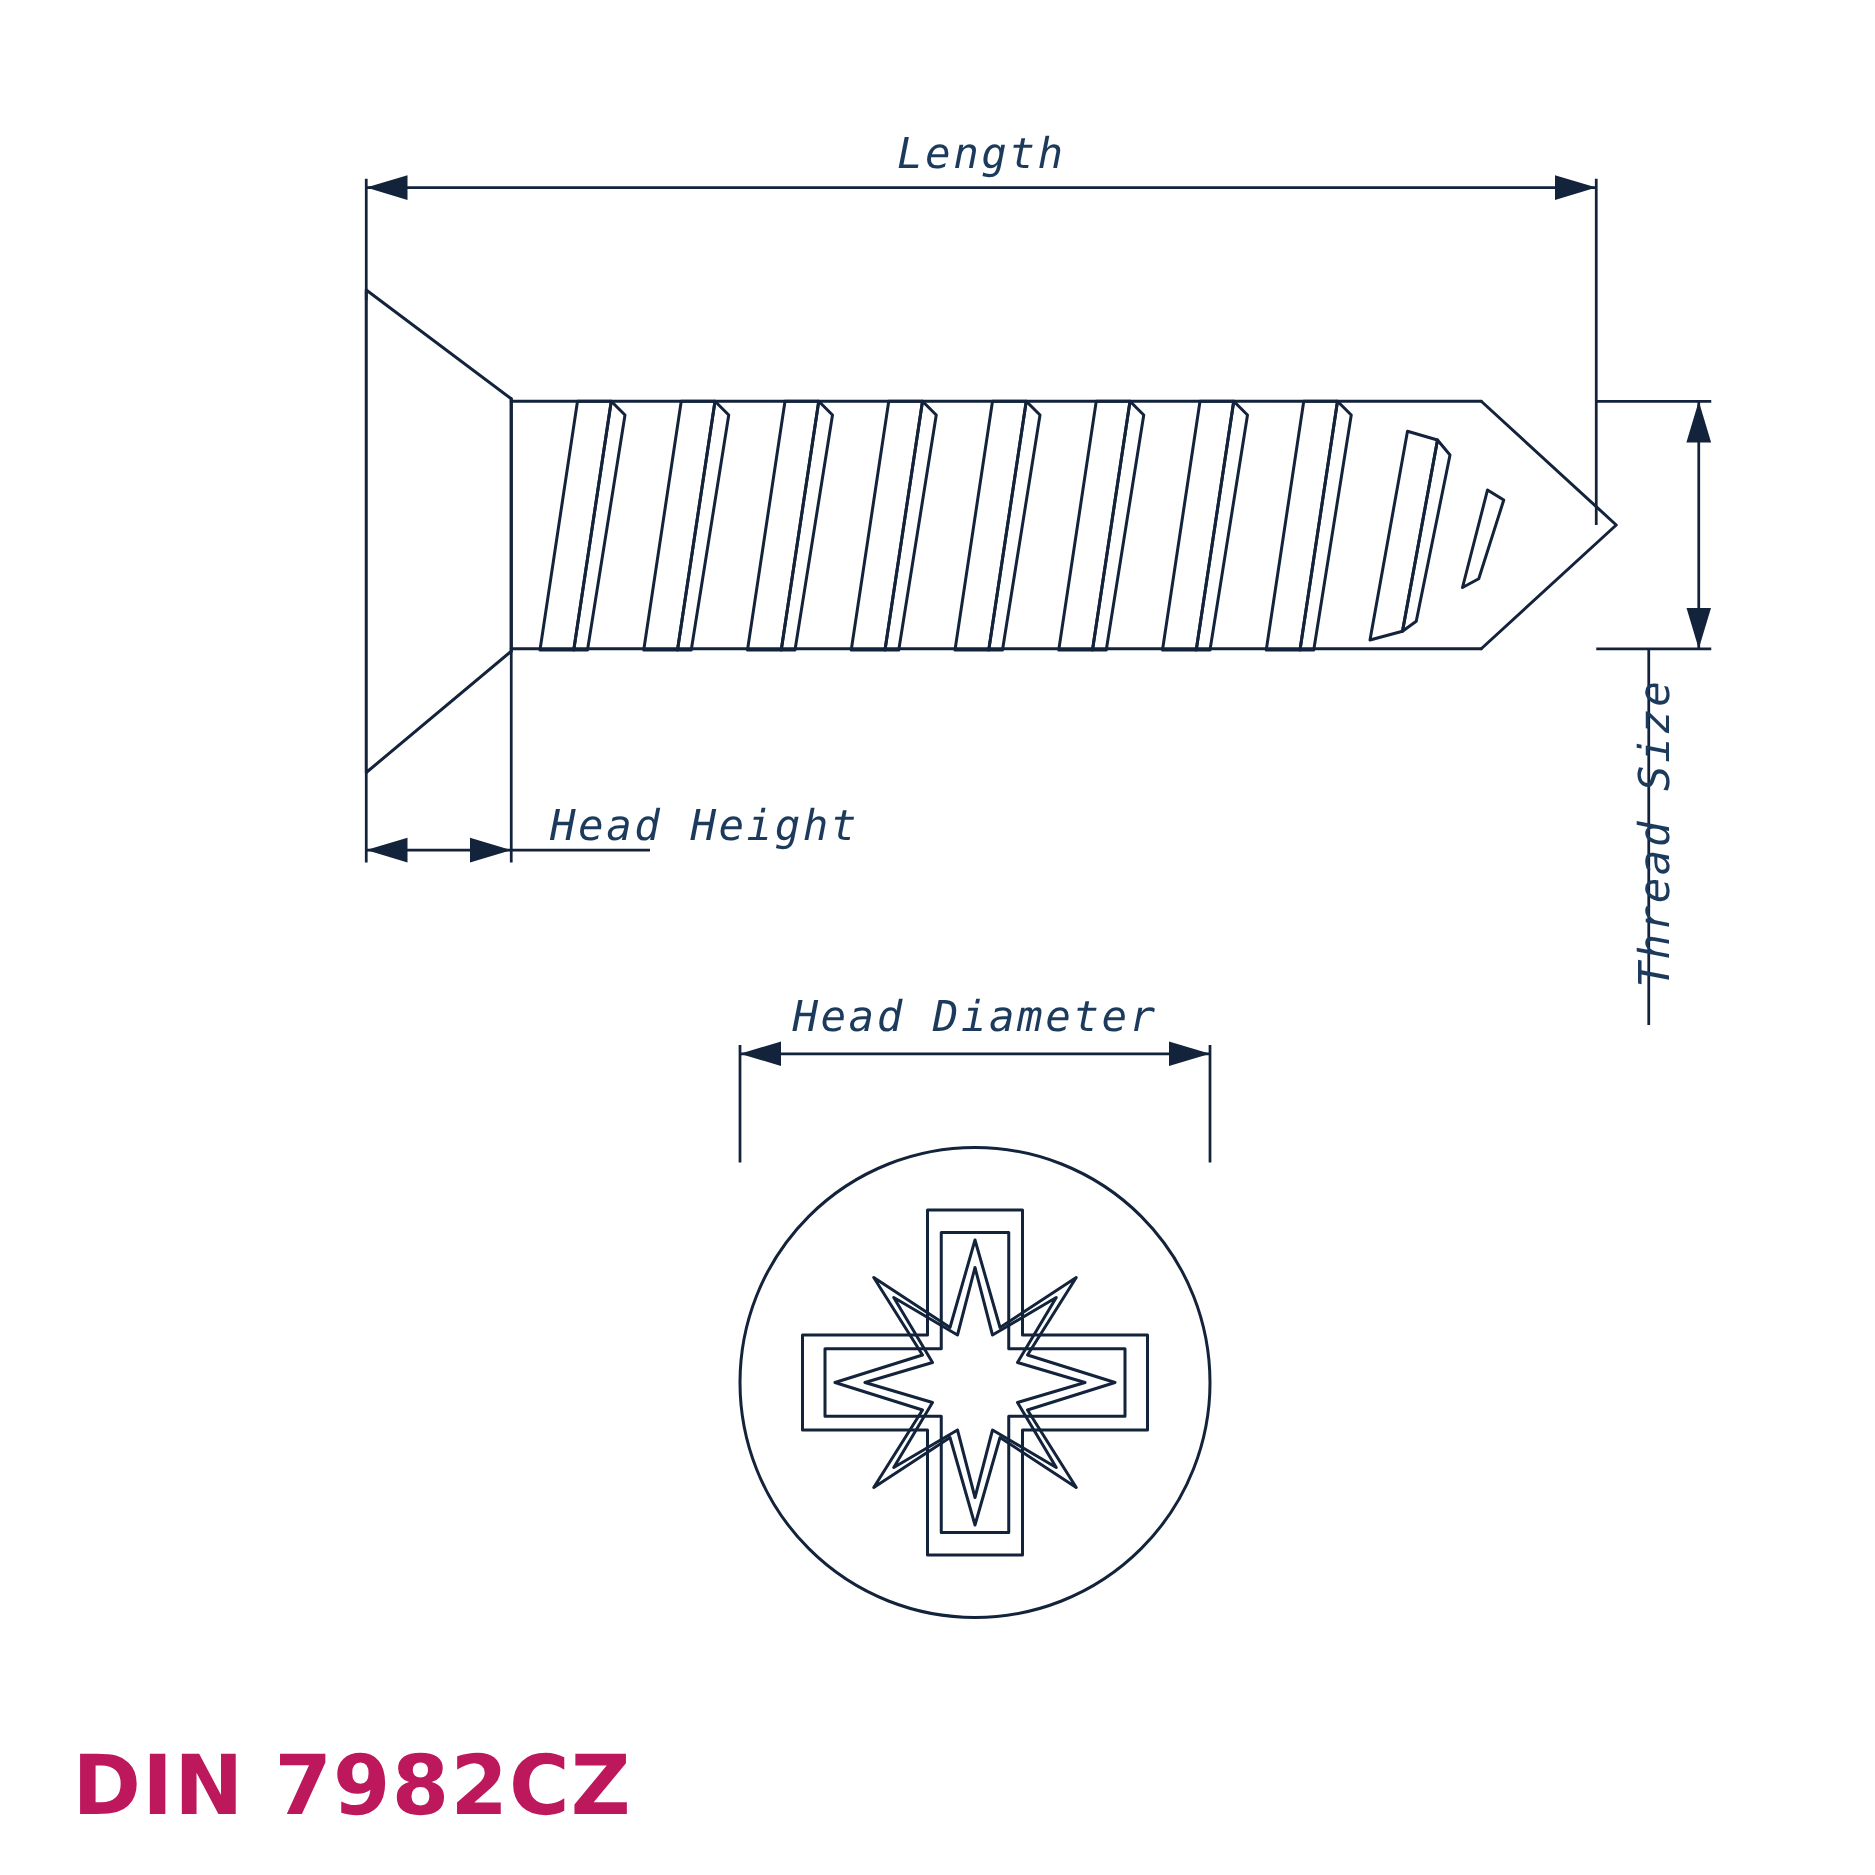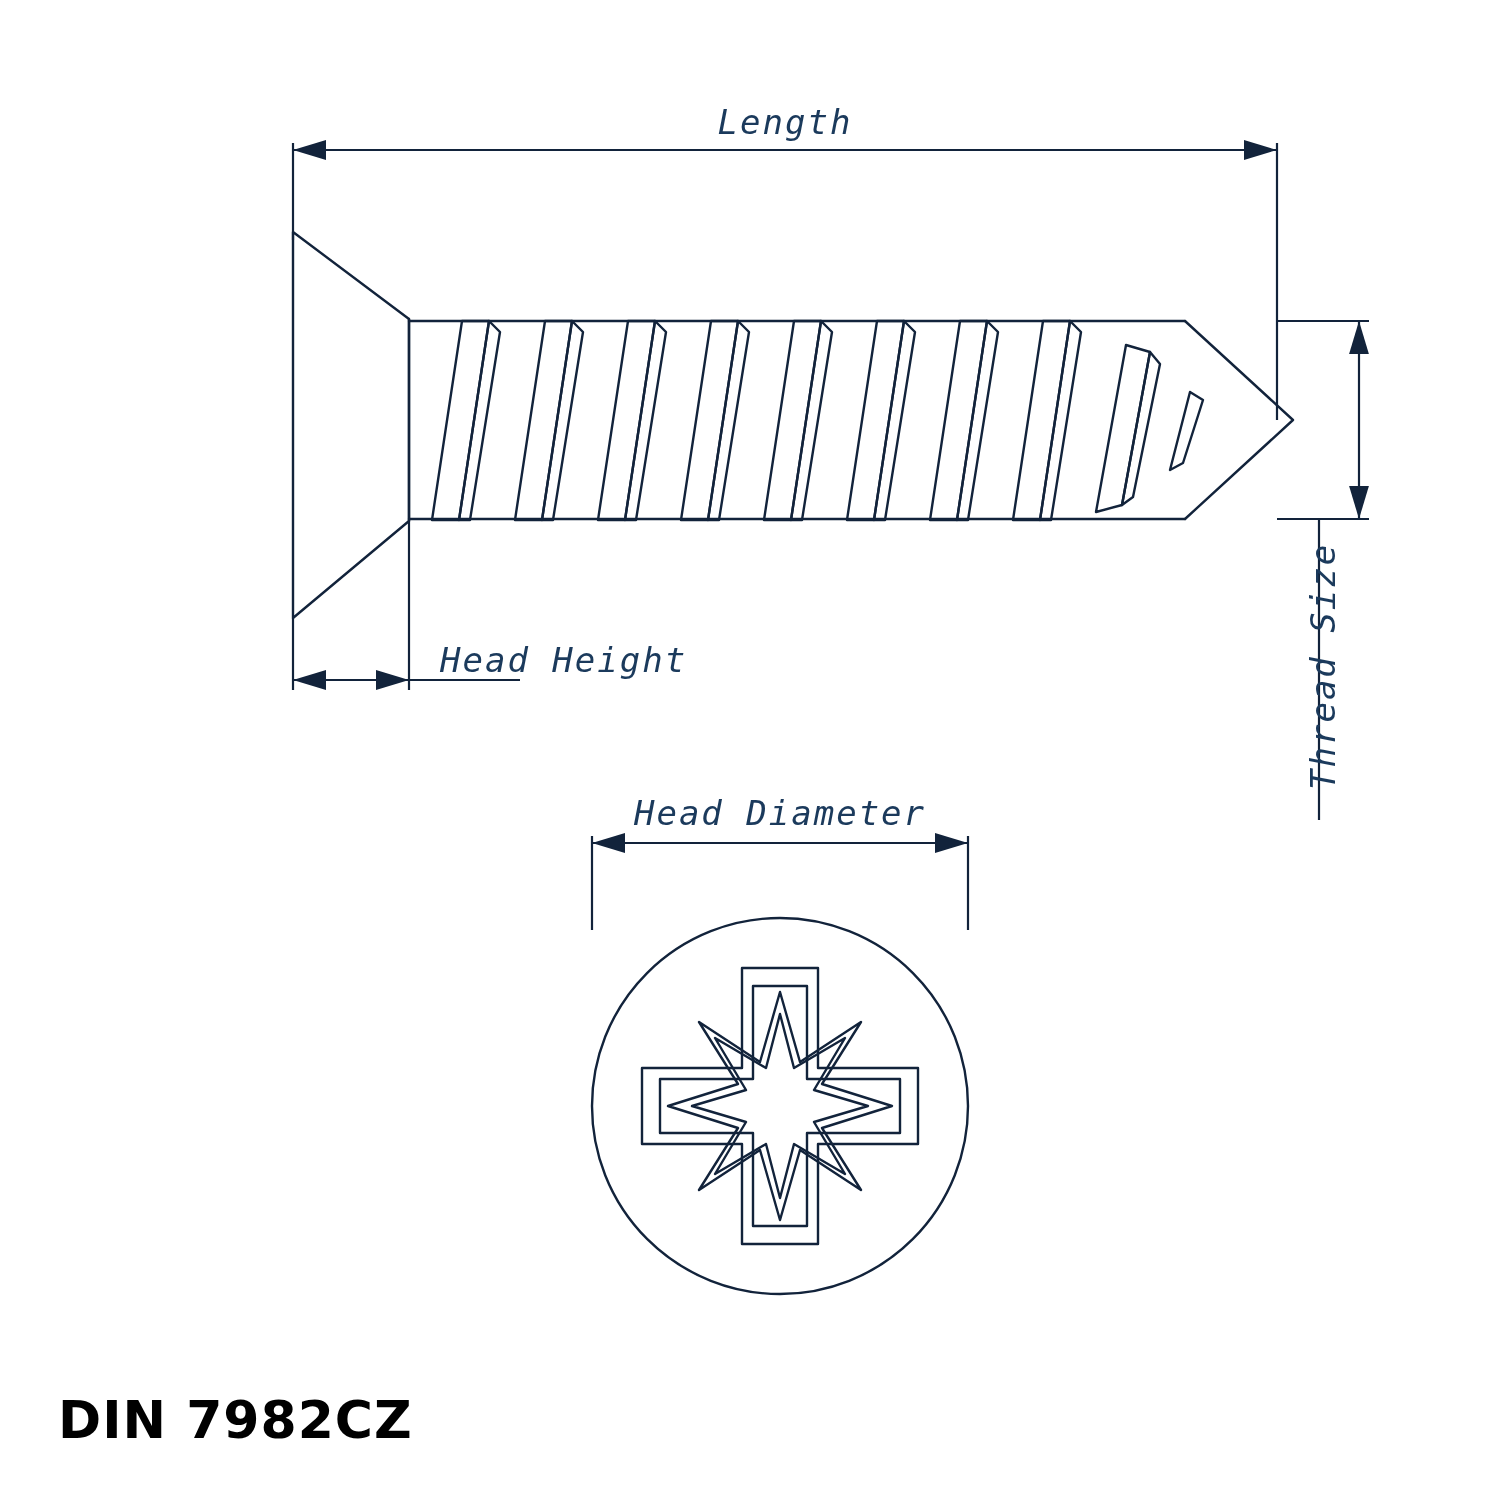--- a/index.html
+++ b/index.html
@@ -32,22 +32,22 @@
     font-size: 34px;
     fill: #1b3a5c;
     letter-spacing: 2px;
   }
   .title {
     position: absolute;
     left: 58px;
     top: 1390px;
     font-family: "DejaVu Sans", sans-serif;
     font-weight: bold;
-    font-size: 52px;
-    color: #000000;
+    font-size: 66px;
+    color: #be185d;
     letter-spacing: 1px;
     white-space: nowrap;
   }
   .outline {
     fill: none;
     stroke: #12233b;
     stroke-width: 2.4;
     stroke-linejoin: round;
     stroke-linecap: round;
   }

